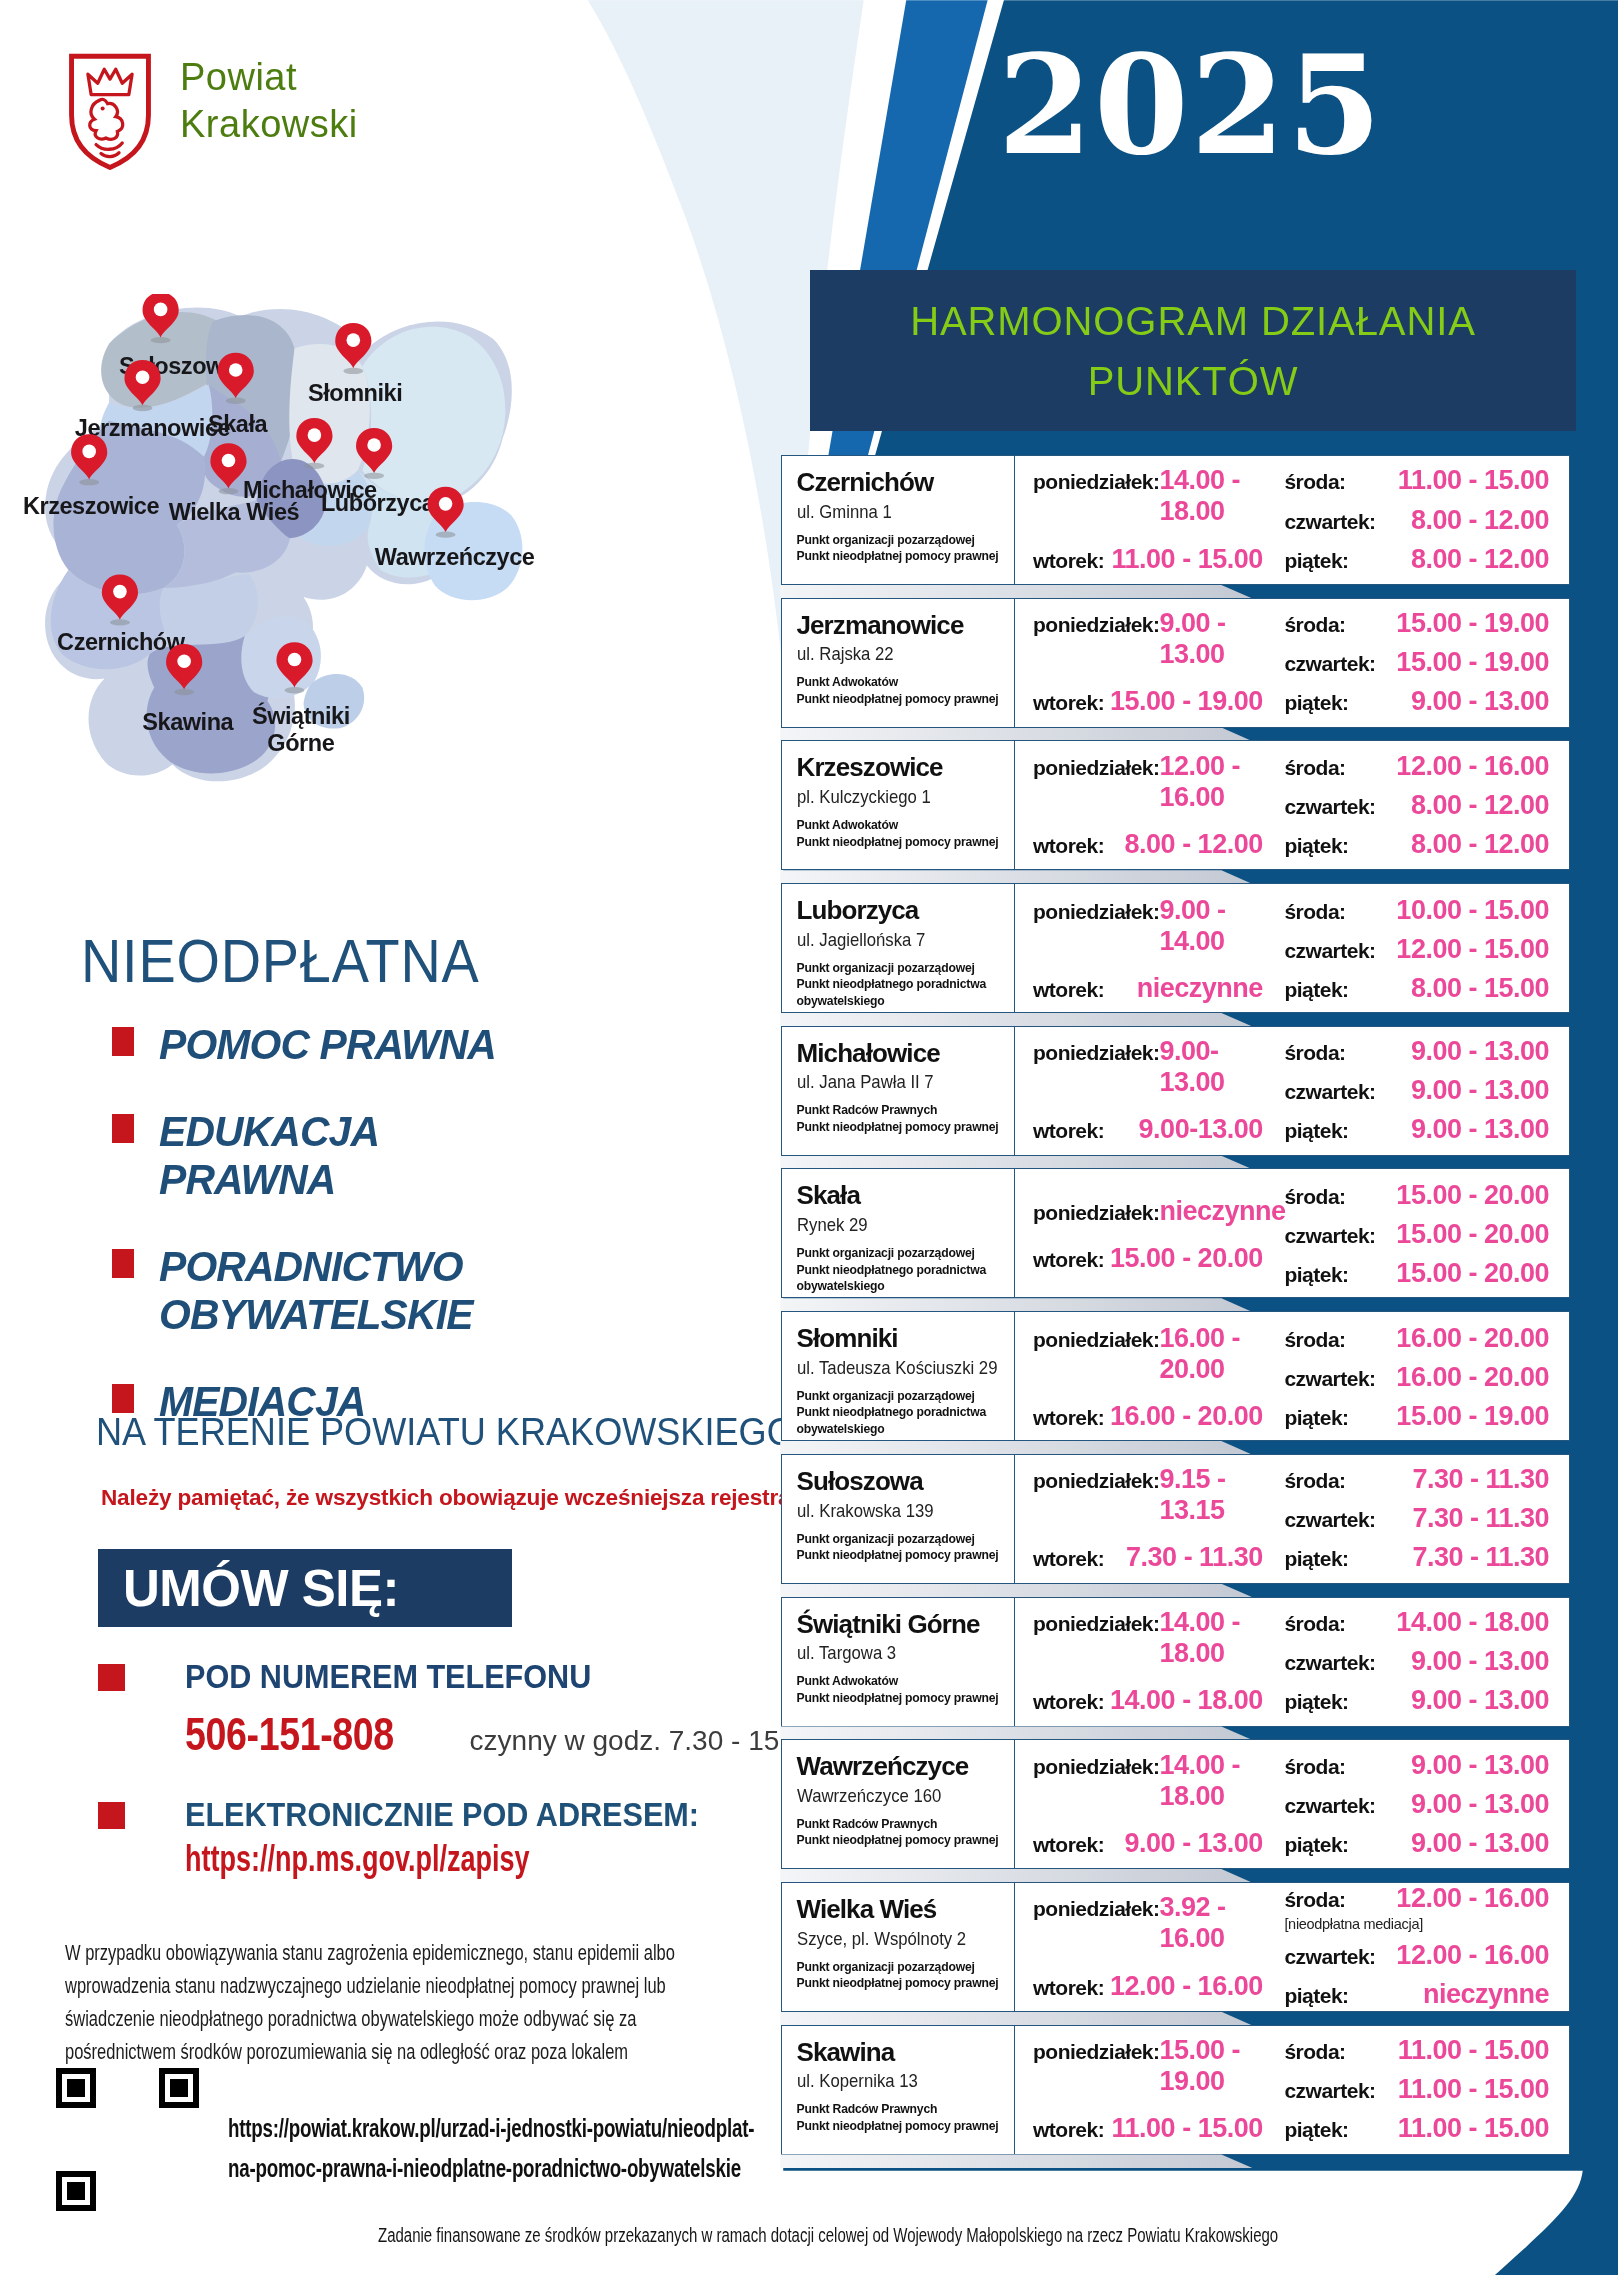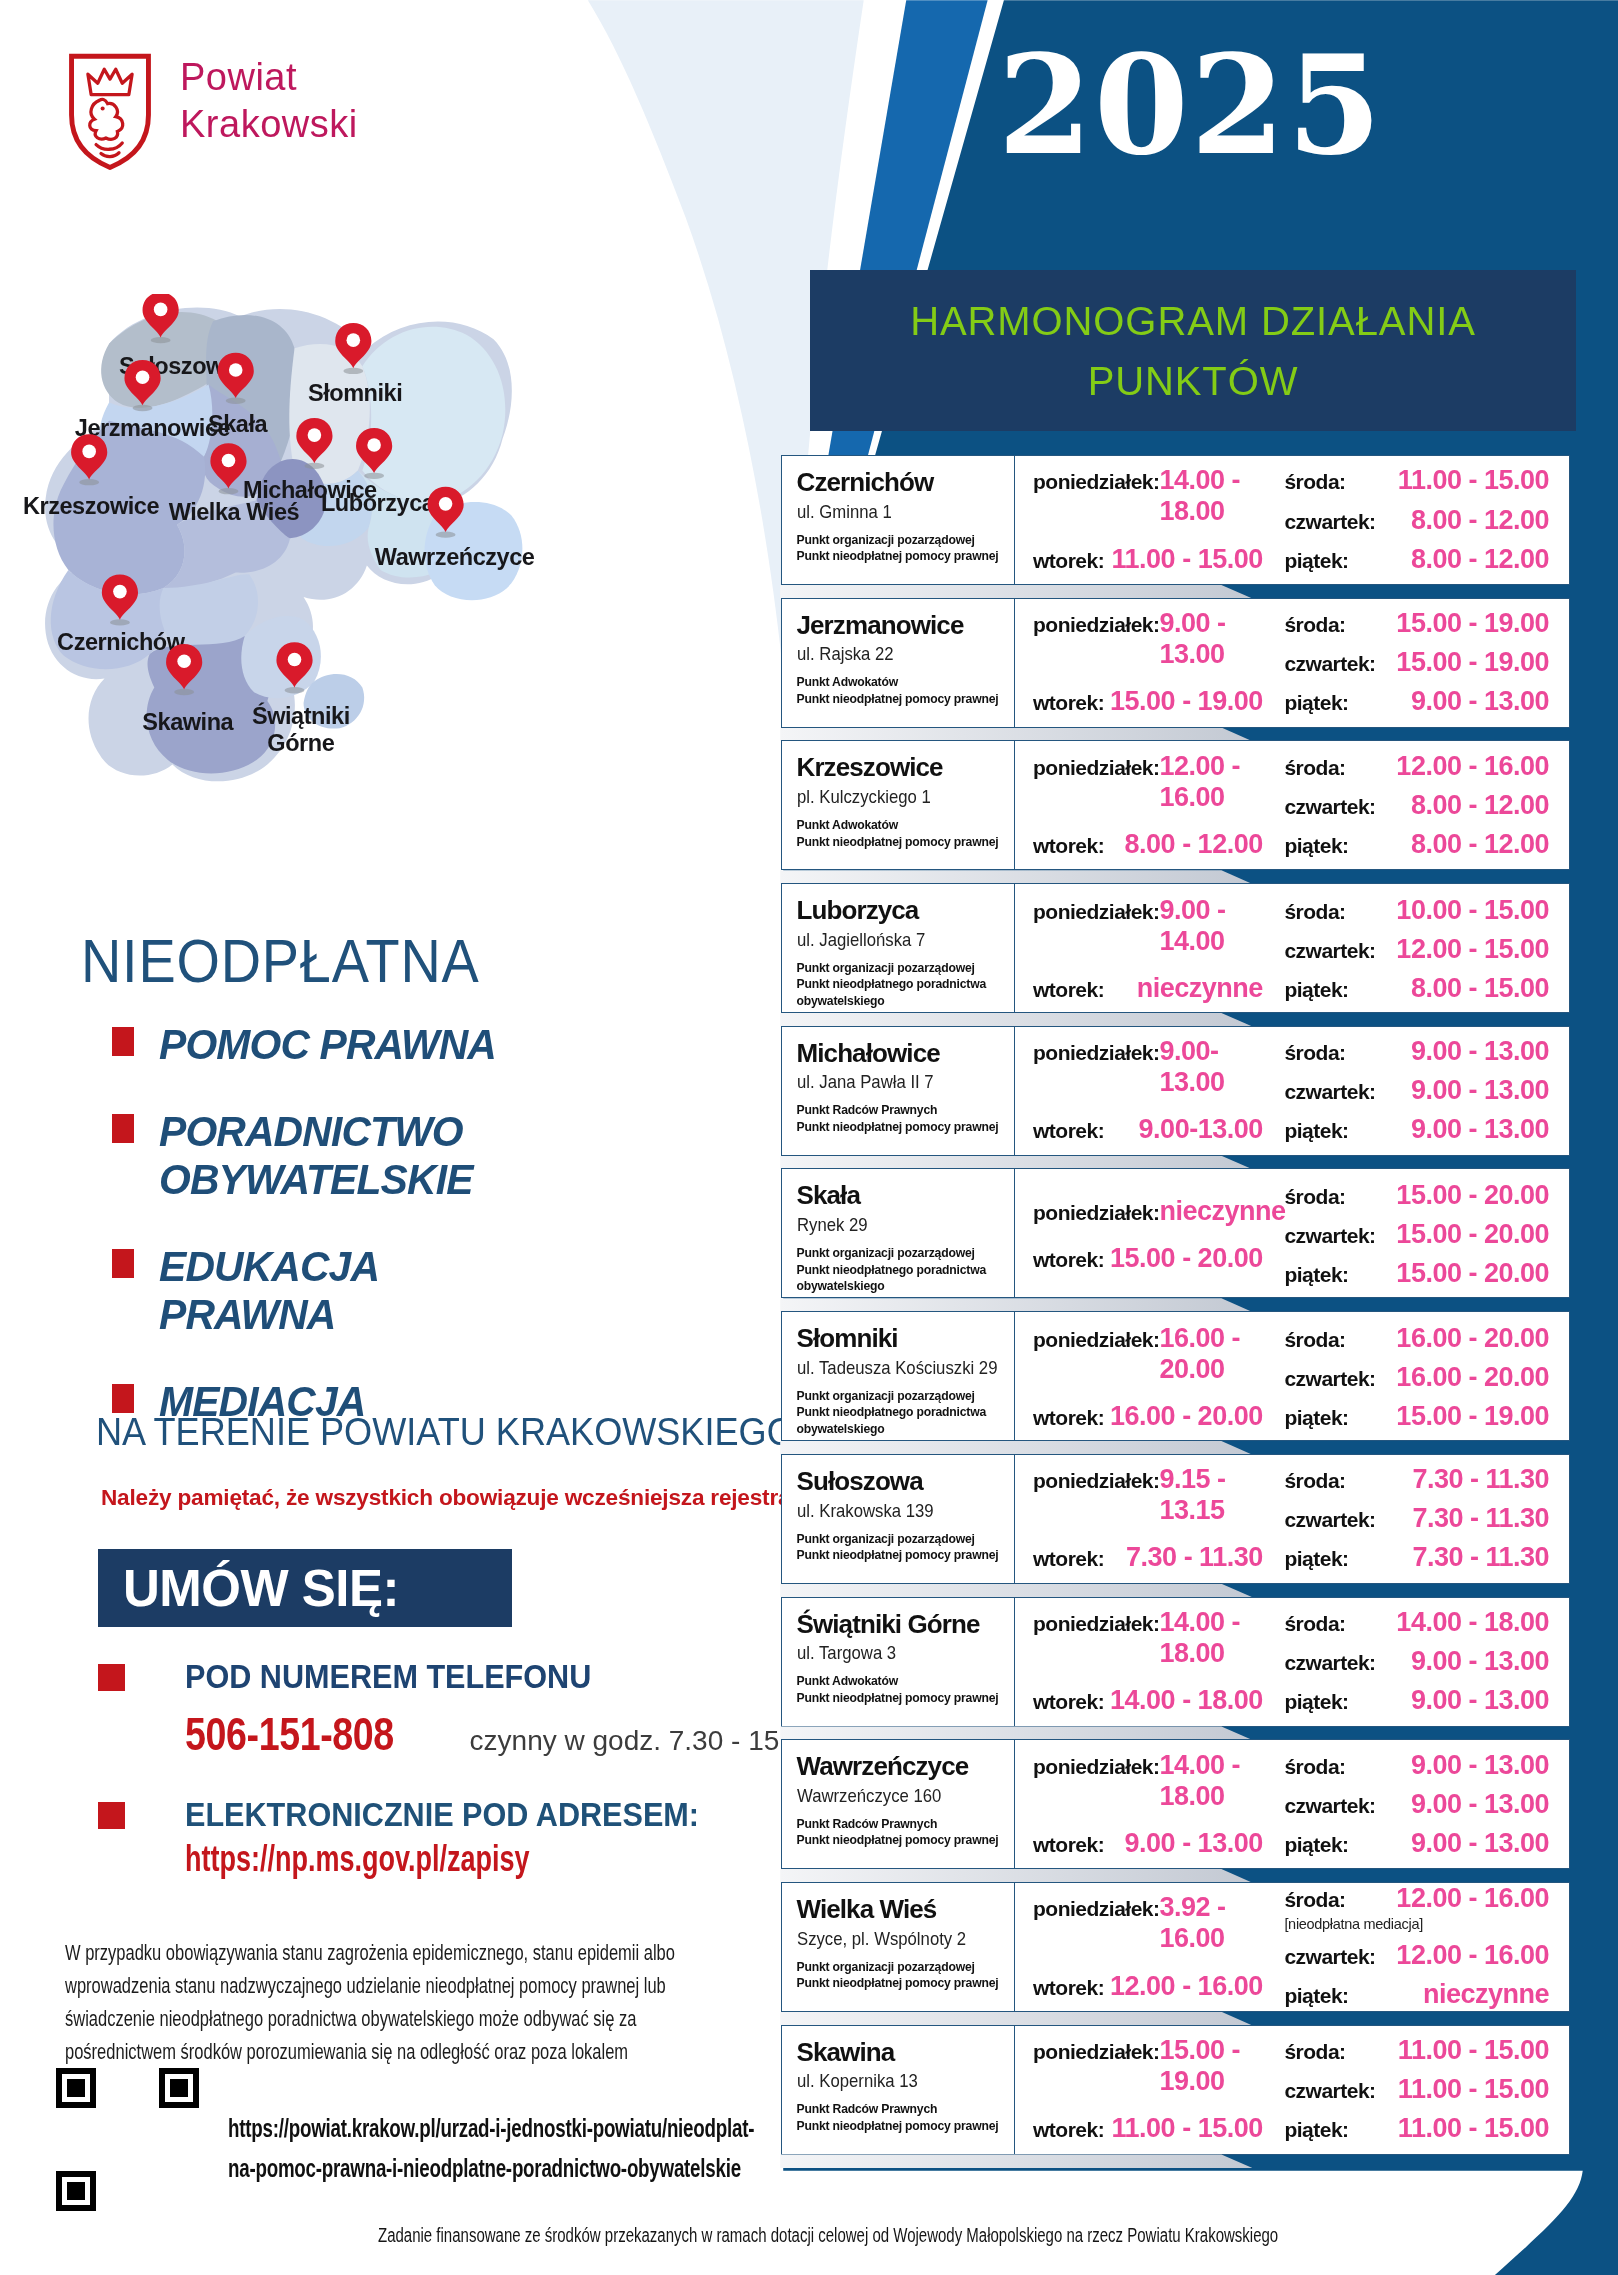--- a/index.html
+++ b/index.html
@@ -3,21 +3,21 @@
 <meta charset="utf-8">
 <style>
   * { margin:0; padding:0; box-sizing:border-box; }
   body { background:#666; font-family:"Liberation Sans", sans-serif; }
   .page { position:relative; width:1618px; height:2276px; background:#fff; overflow:hidden; margin:0 auto; }
   .abs { position:absolute; }
   svg.bg { position:absolute; inset:0; z-index:0; }
 
   
   .logo-block { left:65px; top:47px; display:flex; gap:25px; align-items:flex-start; z-index:2; }
-  .logo-title { font-size:38px; line-height:1.22; color:#be185d; letter-spacing:0.5px; margin-top:7.2px; }
+  .logo-title { font-size:38px; line-height:1.22; color:#4d7c0f; letter-spacing:0.5px; margin-top:7.2px; }
 
   .map-wrap { left:22.6px; top:294px; width:733px; height:588px; z-index:1; }
   .map-wrap text { font-weight:bold; font-size:26px; fill:#17171A; letter-spacing:-.5px; }
 
   .cx75{ transform:scaleX(.75); transform-origin:left top; }
   .cx80{ transform:scaleX(.80); transform-origin:left top; }
   .cx90{ transform:scaleX(.90); transform-origin:left top; }
   .cx95{ transform:scaleX(.95); transform-origin:left top; }
 
   .intro-title { left:81px; top:925px; font-size:62px; color:#20517B; letter-spacing:0.9px; white-space:nowrap; z-index:2; }
@@ -191,25 +191,25 @@
   </svg>
 
   <div class="abs intro-title cx90">NIEODPŁATNA</div>
   <div class="abs bullets">
     <div class="bullet-item">
       <div class="bullet-sq"></div>
       <div class="bullet-txt cx95">POMOC PRAWNA</div>
     </div>
     <div class="bullet-item">
       <div class="bullet-sq"></div>
-      <div class="bullet-txt cx95" style="width:299px">PORADNICTWO OBYWATELSKIE</div>
+      <div class="bullet-txt cx95">EDUKACJA PRAWNA</div>
     </div>
     <div class="bullet-item">
       <div class="bullet-sq"></div>
-      <div class="bullet-txt cx95">EDUKACJA PRAWNA</div>
+      <div class="bullet-txt cx95" style="width:299px">PORADNICTWO OBYWATELSKIE</div>
     </div>
     <div class="bullet-item">
       <div class="bullet-sq"></div>
       <div class="bullet-txt cx95">MEDIACJA</div>
     </div>
   </div>
   <div class="abs subtitle cx95">NA TERENIE POWIATU KRAKOWSKIEGO</div>
   <div class="abs note">Należy pamiętać, że wszystkich obowiązuje wcześniejsza rejestracja.</div>
 
   <div class="abs umow-box">UMÓW SIĘ:</div>

